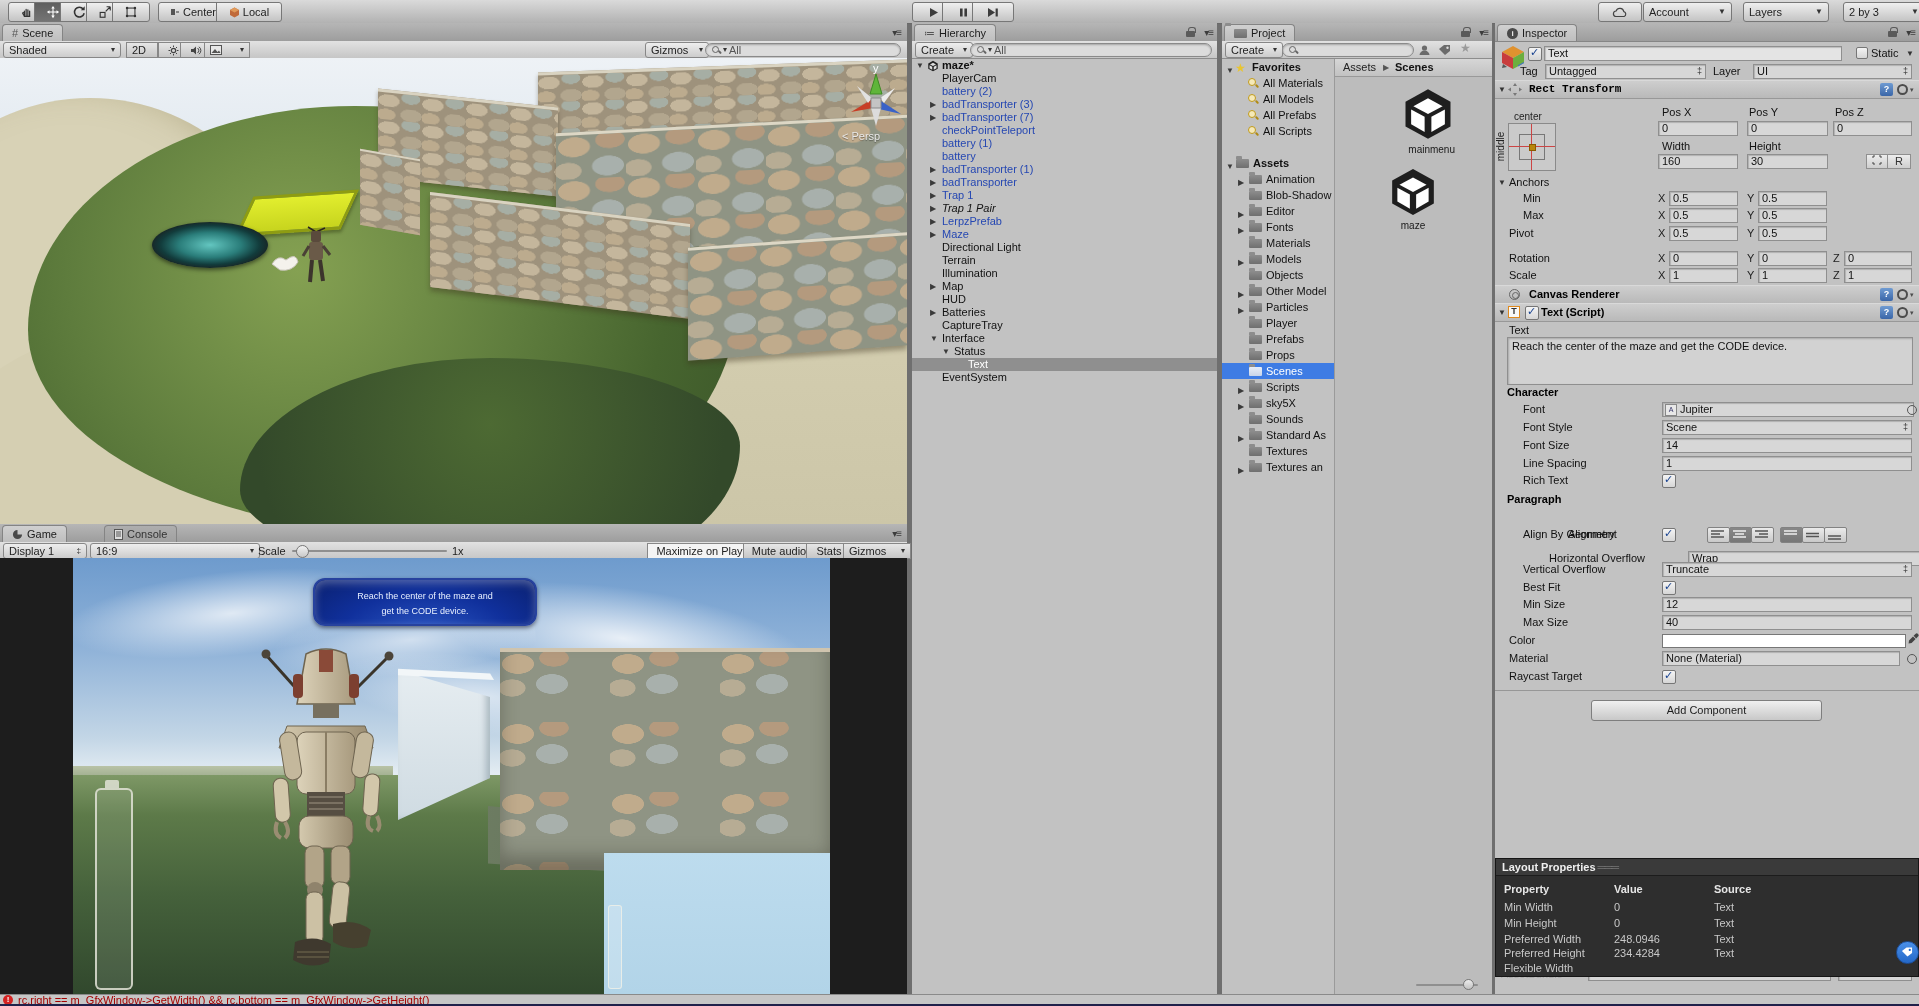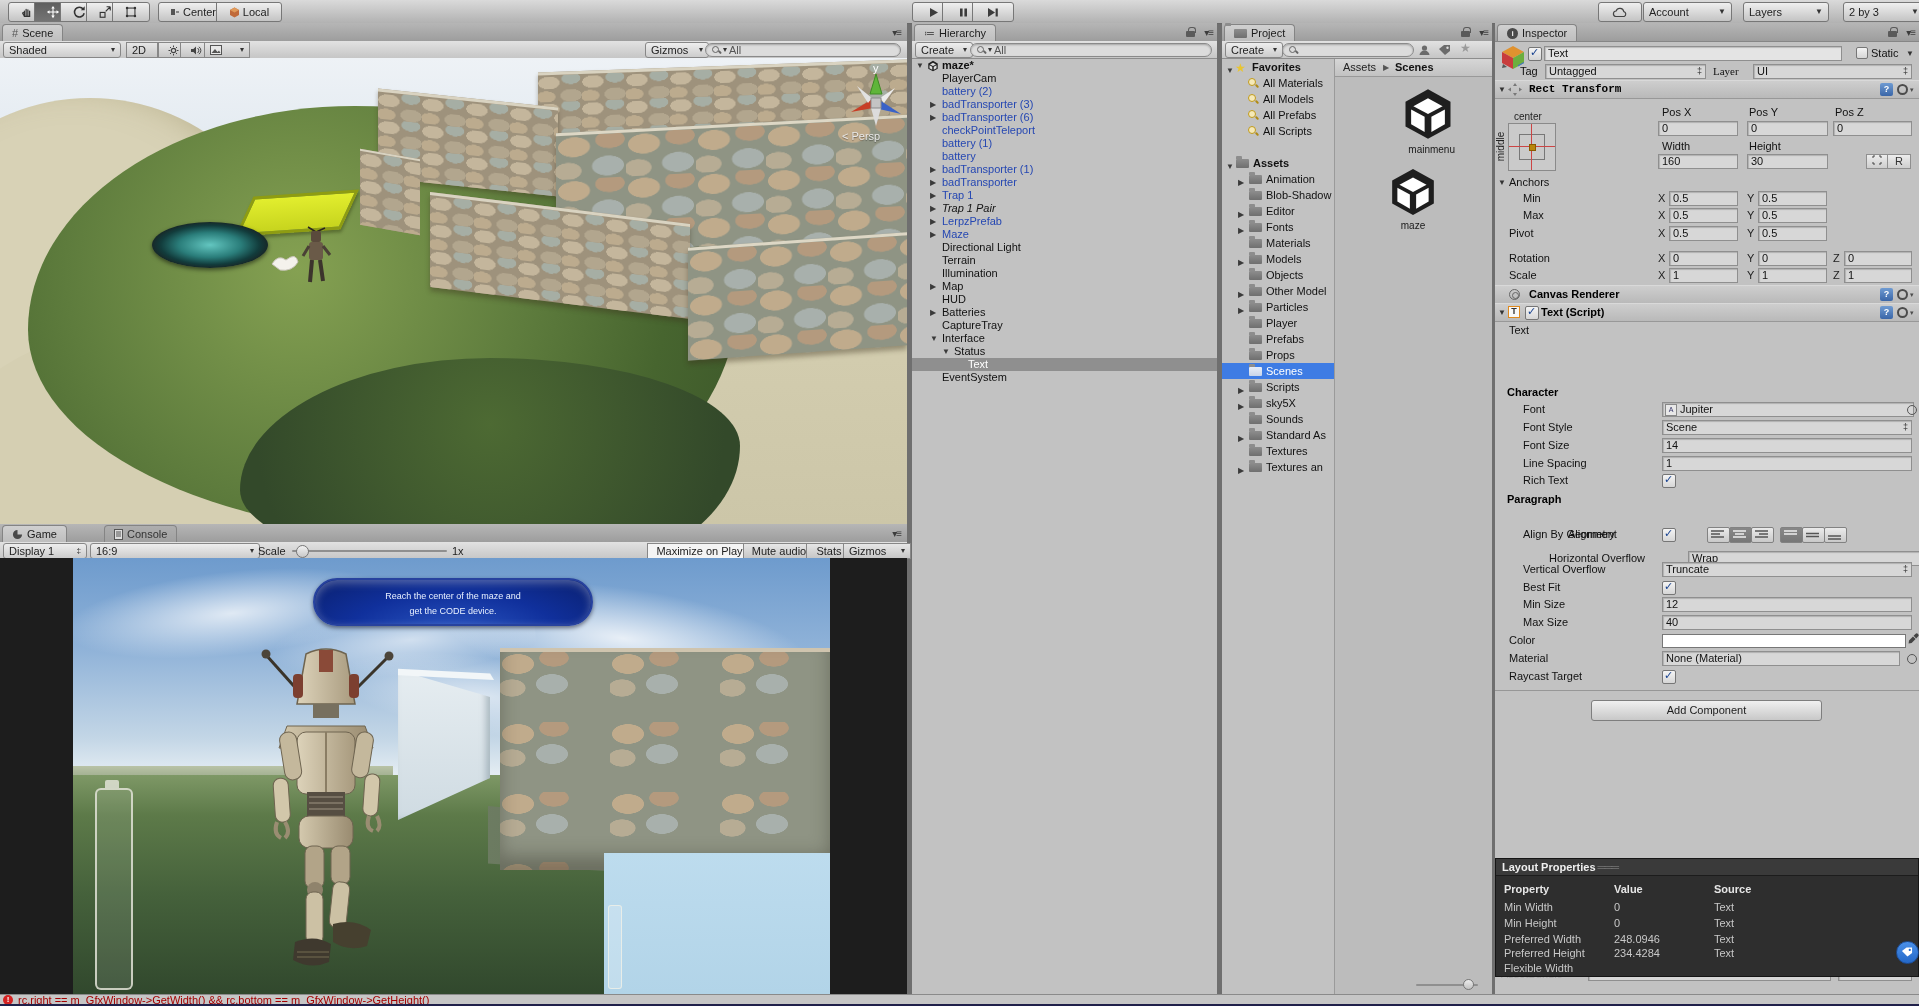--- a/index.html
+++ b/index.html
@@ -329,21 +329,21 @@
 
         <div class="abs grasstex" style="left:0;top:217px;width:757px;height:219px;background-color:#46633c;background-image:linear-gradient(180deg,#7e9866 0px,#5d7a49 40px,#45613b 120px,#31482d 219px);"></div>
 
         <div class="abs" style="left:415px;top:212px;width:415px;height:120px;background:linear-gradient(100deg,#6d7c62,#4e6048);clip-path:polygon(0% 30%,100% 62%,100% 100%,0% 78%);"></div>
 
         <div class="abs" style="left:325px;top:112px;width:92px;height:150px;background:linear-gradient(#e6edf1,#cfdbe2);clip-path:polygon(0% 0%,100% 18%,100% 72%,0% 100%);box-shadow:inset -4px 0 6px rgba(120,140,150,.5);"></div>
         <div class="abs" style="left:325px;top:106px;width:96px;height:16px;background:#f2f6f8;clip-path:polygon(0% 30%,96% 60%,100% 100%,0% 70%);"></div>
 
         <div class="abs stone2" style="left:427px;top:90px;width:330px;height:218px;border-top:4px solid #cfc4ae;box-shadow:inset 0 -14px 18px rgba(40,40,30,.35);background-size:110px 70px;"></div>
 
-        <div class="abs" style="left:240px;top:20px;width:280px;height:48px;border-radius:24px;background:radial-gradient(ellipse at 50% 130%,#2c58c4 0%,#10309c 55%,#0a2070 100%);border:2px solid #27429e;box-shadow:inset 0 3px 8px rgba(255,255,255,.3),0 2px 4px rgba(0,0,20,.5);text-align:center;color:#e8f0ff;font-size:9px;padding-top:11px;box-sizing:border-box;">
+        <div class="abs" style="left:240px;top:20px;width:224px;height:48px;border-radius:12px;background:radial-gradient(ellipse at 50% 130%,#2c58c4 0%,#10309c 55%,#0a2070 100%);border:2px solid #27429e;box-shadow:inset 0 3px 8px rgba(255,255,255,.3),0 2px 4px rgba(0,0,20,.5);text-align:center;color:#e8f0ff;font-size:9px;padding-top:11px;box-sizing:border-box;">
           <div>Reach the center of the maze and</div>
           <div style="margin-top:5px;">get the CODE device.</div>
         </div>
 
         <svg class="abs" style="left:180px;top:78px;" width="152" height="332" viewBox="0 0 152 332">
           <defs>
             <linearGradient id="rg1" x1="0" y1="0" x2="1" y2="0">
                 <stop offset="0" stop-color="#ddd3ba"></stop>
                 <stop offset="1" stop-color="#a89a7e"></stop>
               </linearGradient>
@@ -441,21 +441,21 @@
         </div>
       <div class="row">
           <span class="lab blue" style="left:30px;">battery (2)</span>
         </div>
       <div class="row">
           <span class="arr" style="left:18px;">▶</span>
           <span class="lab blue" style="left:30px;">badTransporter (3)</span>
         </div>
       <div class="row">
           <span class="arr" style="left:18px;">▶</span>
-          <span class="lab blue" style="left:30px;">badTransporter (6)</span>
+          <span class="lab blue" style="left:30px;">badTransporter (7)</span>
         </div>
       <div class="row">
           <span class="lab blue" style="left:30px;">checkPointTeleport</span>
         </div>
       <div class="row">
           <span class="lab blue" style="left:30px;">battery (1)</span>
         </div>
       <div class="row">
           <span class="lab blue" style="left:30px;">battery</span>
         </div>
@@ -705,21 +705,21 @@
       <path d="M3 20 l4 3 l-5 1 z" fill="#555"></path>
     </svg>
     <span class="cb on" style="left:33px;top:24px;"></span>
     <span class="fld" style="left:49px;top:23px;width:290px;background:#e4e4e4;">Text</span>
     <span class="cb" style="left:361px;top:24px;width:10px;height:10px;"></span>
     <span class="abs" style="left:376px;top:24px;">Static</span>
     <span class="abs caret" style="left:411px;top:27px;">▼</span>
 
     <span class="abs" style="left:25px;top:42px;">Tag</span>
     <span class="fld drop" style="left:50px;top:41px;width:153px;">Untagged</span>
-    <span class="abs" style="left:218px;top:42px;font-family:Liberation Serif, serif;">Layer</span>
+    <span class="abs" style="left:218px;top:42px;">Layer</span>
     <span class="fld drop" style="left:258px;top:41px;width:151px;">UI</span>
 
     <div class="comph" style="top:57px;">
       <span class="fold">▼</span>
       <svg class="abs" style="left:13px;top:2px;" width="14" height="13" viewBox="0 0 14 13">
           <path d="M7 0 L9 3 H5 Z M7 13 L5 10 H9 Z M0 6.5 L3 4.5 V8.5 Z M14 6.5 L11 4.5 V8.5 Z" fill="#777"></path>
         </svg>
       <span class="abs bold" style="left:34px;top:2px;font-family:Liberation Mono, monospace;">Rect Transform</span>
       <span class="helpic" style="right:26px;">?</span>
       <span class="gear" style="right:11px;"></span>
@@ -810,20 +810,21 @@
 
     <div class="comph" style="top:280px;">
       <span class="fold">▼</span>
       <span class="abs" style="left:13px;top:2px;width:12px;height:12px;background:#f8f8f8;border:1.6px solid #e08a1e;box-sizing:border-box;color:#333;font-size:9px;font-weight:bold;text-align:center;line-height:9px;">T</span>
       <span class="cb on" style="left:30px;top:2px;position:absolute;"></span>
       <span class="abs bold" style="left:46px;top:2px;">Text (Script)</span>
       <span class="helpic" style="right:26px;">?</span>
       <span class="gear" style="right:11px;"></span>
     </div>
     <span class="abs" style="left:14px;top:301px;">Text</span>
+    <div class="abs" style="left:12px;top:314px;width:396px;height:42px;background:#d2d2d2;border:1px solid #8f8f8f;box-shadow:inset 1px 1px 2px rgba(0,0,0,.2);padding:2px 4px;color:#111;">Reach the center of the maze and get the CODE device.</div>
     <span class="abs bold" style="left:12px;top:363px;">Character</span>
 
     <div class="irow" style="top:379px;">
       <span class="lbl lbl2">Font</span>
       <span class="fld" style="left:167px;width:230px;padding-left:17px;">Jupiter</span>
       <span class="abs" style="left:170px;top:2px;width:10px;height:10px;background:#e8e8e8;border:1px solid #888;font-size:7px;text-align:center;line-height:10px;color:#336;">A</span>
       <span class="picker" style="left:412px;"></span>
     </div>
     <div class="irow" style="top:397px;">
       <span class="lbl lbl2">Font Style</span>

